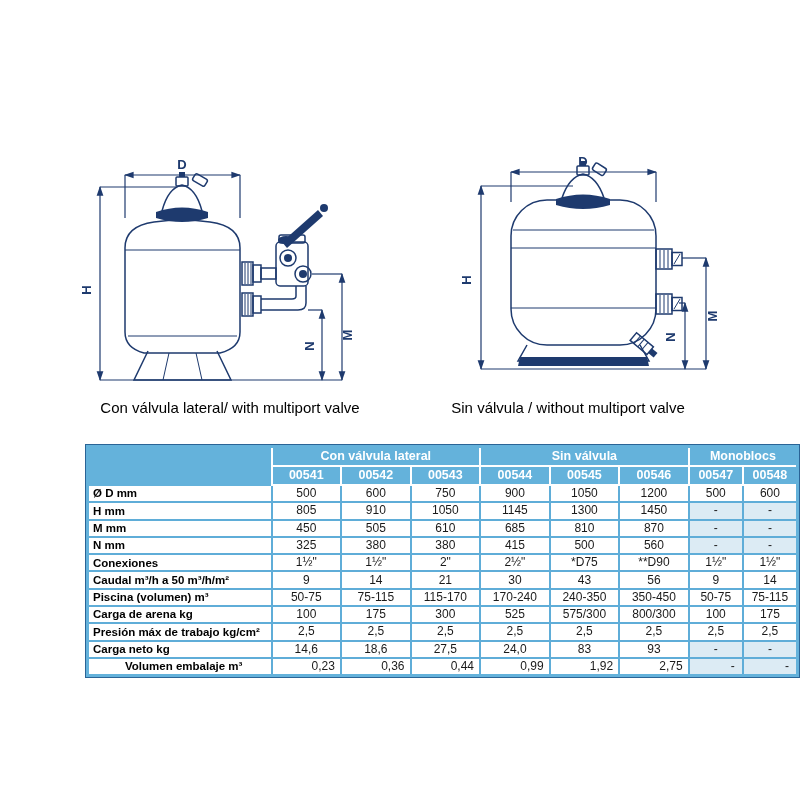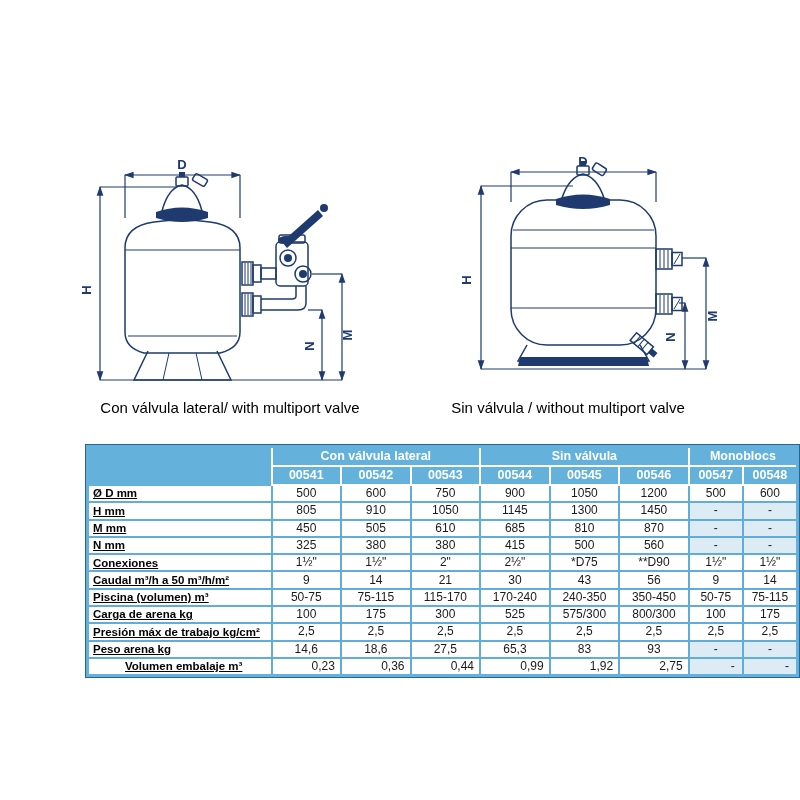--- a/index.html
+++ b/index.html
@@ -49,21 +49,21 @@
     font-size:12px;text-align:center;
     border-right:2px solid var(--grid-blue);
     border-bottom:2px solid var(--grid-blue);
     padding:0 2px;height:15.3px;line-height:1.1;
     overflow:hidden;white-space:nowrap;
   }
   table.spec td:last-child{border-right:none;}
   table.spec tbody tr:last-child td{border-bottom:none;padding-left:36px;}
   table.spec td.label{
     font-weight:bold;text-align:left;padding-left:4px;
-    font-size:11.5px;color:#000;width:178px;text-decoration:underline;
+    font-size:11.5px;color:#000;width:178px;
   }
   table.spec .c-data{width:54px;}
   table.spec td.dash{background:var(--dash-bg);}
   svg text{font-family:"Liberation Sans",sans-serif;font-weight:bold;fill:var(--diagram-navy);font-size:13px;}
   svg .ln{stroke:var(--diagram-navy);stroke-width:1.5;fill:none;}
   svg .thin{stroke:var(--diagram-navy);stroke-width:1;fill:none;}
   svg .fillnavy{fill:var(--diagram-navy);stroke:none;}
   svg .dim{stroke:var(--diagram-navy);stroke-width:1.2;fill:none;}
 </style>
 </head>
@@ -353,25 +353,25 @@
           <td class="c-data">2,5</td>
           <td class="c-data">2,5</td>
           <td class="c-data">2,5</td>
           <td class="c-data">2,5</td>
           <td class="c-data">2,5</td>
           <td class="c-data">2,5</td>
           <td class="c-data">2,5</td>
           <td class="c-data">2,5</td>
         </tr>
         <tr>
-          <td class="label">Peso arena kg</td>
+          <td class="label">Carga neto kg</td>
           <td class="c-data">14,6</td>
           <td class="c-data">18,6</td>
           <td class="c-data">27,5</td>
-          <td class="c-data">65,3</td>
+          <td class="c-data">24,0</td>
           <td class="c-data">83</td>
           <td class="c-data">93</td>
           <td class="c-data dash">-</td>
           <td class="c-data dash">-</td>
         </tr>
         <tr>
           <td class="label">Volumen embalaje m³</td>
           <td class="c-data">0,23</td>
           <td class="c-data">0,36</td>
           <td class="c-data">0,44</td>

